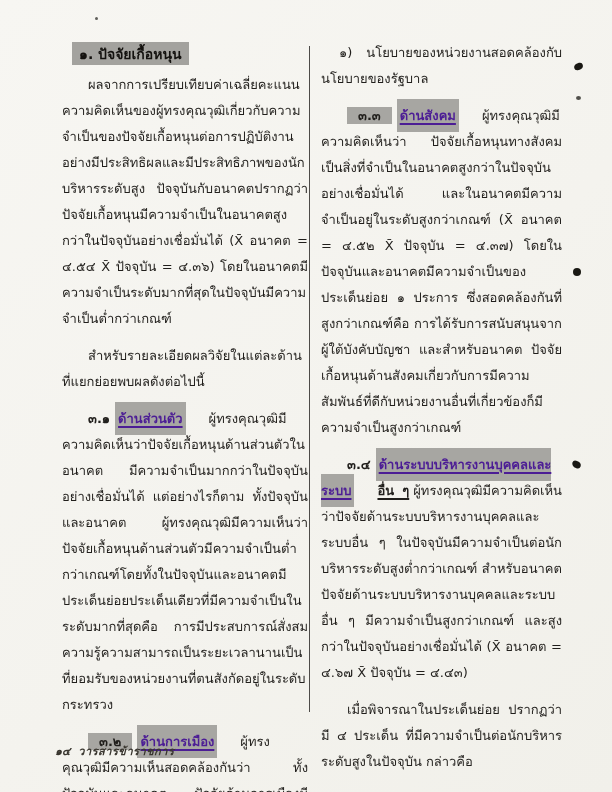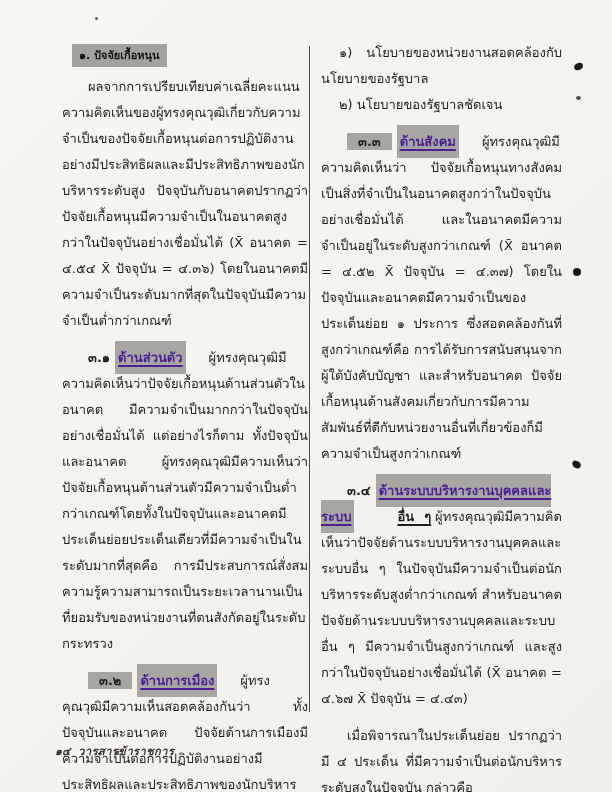--- a/index.html
+++ b/index.html
@@ -29,21 +29,21 @@
     position:absolute;
     left:309px;top:46px;
     width:1px;height:666px;
     background:#4d4b48;
   }
   .main-heading{
     display:inline-block;
     background:#a3a29e;
     color:#14120f;
     font-weight:bold;
-    font-size:11px;
+    font-size:14px;
     line-height:20px;
     padding:2px 7px 1px 7px;
     margin:0 0 7px 10px;
   }
   p{margin:0;}
   .para{margin:0 0 0 0;}
   .para-gap{margin-top:11px;}
   .indent{text-indent:26px;}
   .item-indent{text-indent:18px;}
   .sec-num{
@@ -60,21 +60,20 @@
     text-decoration:underline;
     text-decoration-thickness:1.5px;
     text-underline-offset:3px;
   }
   .sec-title2{
     font-weight:bold;
     margin-right:4px;
     text-decoration:underline;
     text-decoration-thickness:1.5px;
     text-underline-offset:3px;
-    margin-left:20px;
   }
   .footer{
     position:absolute;
     left:55px;top:742px;
     font-size:11px;
     color:#39362f;
   }
   .footer .pagenum{font-weight:bold;font-style:italic;margin-right:8px;}
   .footer .journal{font-style:italic;font-weight:bold;letter-spacing:.5px;}
   .ink-dot{
@@ -96,33 +95,33 @@
 
 <div class="page">
 
   <div class="speck"></div>
 
   <div class="column col-left">
     <span class="main-heading">๑. ปัจจัยเกื้อหนุน</span>
 
     <p class="para indent">ผลจากการเปรียบเทียบค่าเฉลี่ยคะแนนความคิดเห็นของผู้ทรงคุณวุฒิเกี่ยวกับความจำเป็นของปัจจัยเกื้อหนุนต่อการปฏิบัติงานอย่างมีประสิทธิผลและมีประสิทธิภาพของนักบริหารระดับสูง ปัจจุบันกับอนาคตปรากฏว่า ปัจจัยเกื้อหนุนมีความจำเป็นในอนาคตสูงกว่าในปัจจุบันอย่างเชื่อมั่นได้ (X̄ อนาคต = ๔.๕๔ X̄ ปัจจุบัน = ๔.๓๖) โดยในอนาคตมีความจำเป็นระดับมากที่สุดในปัจจุบันมีความจำเป็นต่ำกว่าเกณฑ์</p>
 
+    <p class="para indent para-gap">สำหรับรายละเอียดผลวิจัยในแต่ละด้านที่แยกย่อยพบผลดังต่อไปนี้</p>
 
     <p class="para para-gap"><span class="sec-num" style="margin-left:26px">๓.๑</span><span class="sec-title">ด้านส่วนตัว</span><span>ผู้ทรงคุณวุฒิมีความคิดเห็นว่าปัจจัยเกื้อหนุนด้านส่วนตัวในอนาคต มีความจำเป็นมากกว่าในปัจจุบันอย่างเชื่อมั่นได้ แต่อย่างไรก็ตาม ทั้งปัจจุบันและอนาคต ผู้ทรงคุณวุฒิมีความเห็นว่า ปัจจัยเกื้อหนุนด้านส่วนตัวมีความจำเป็นต่ำกว่าเกณฑ์โดยทั้งในปัจจุบันและอนาคตมีประเด็นย่อยประเด็นเดียวที่มีความจำเป็นในระดับมากที่สุดคือ การมีประสบการณ์สั่งสมความรู้ความสามารถเป็นระยะเวลานานเป็นที่ยอมรับของหน่วยงานที่ตนสังกัดอยู่ในระดับกระทรวง</span></p>
 
     <p class="para para-gap"><span class="sec-num hl" style="margin-left:26px">๓.๒</span><span class="sec-title">ด้านการเมือง</span><span>ผู้ทรงคุณวุฒิมีความเห็นสอดคล้องกันว่า ทั้งปัจจุบันและอนาคต ปัจจัยด้านการเมืองมีความจำเป็นต่อการปฏิบัติงานอย่างมีประสิทธิผลและประสิทธิภาพของนักบริหารระดับสูงในระดับมากที่สุด โดยในอนาคตยิ่งมีความจำเป็นสูงกว่าในปัจจุบันอย่างเชื่อมั่นได้ (X̄ อนาคต = ๔.๖๘ X̄ ปัจจุบัน = ๔.๕๙) ปัจจัย</span></p>
   </div>
 
   <div class="divider"></div>
 
   <div class="column col-right">
 
     <p class="para item-indent">๑) นโยบายของหน่วยงานสอดคล้องกับนโยบายของรัฐบาล</p>
 
-    <p class="para item-indent">๒) นโยบายของรัฐบาลชัดเจน</p>
 
     <p class="para para-gap"><span class="sec-num hl" style="margin-left:26px">๓.๓</span><span class="sec-title">ด้านสังคม</span><span>ผู้ทรงคุณวุฒิมีความคิดเห็นว่า ปัจจัยเกื้อหนุนทางสังคมเป็นสิ่งที่จำเป็นในอนาคตสูงกว่าในปัจจุบันอย่างเชื่อมั่นได้ และในอนาคตมีความจำเป็นอยู่ในระดับสูงกว่าเกณฑ์ (X̄ อนาคต = ๔.๕๒ X̄ ปัจจุบัน = ๔.๓๗) โดยในปัจจุบันและอนาคตมีความจำเป็นของประเด็นย่อย ๑ ประการ ซึ่งสอดคล้องกันที่สูงกว่าเกณฑ์คือ การได้รับการสนับสนุนจากผู้ใต้บังคับบัญชา และสำหรับอนาคต ปัจจัยเกื้อหนุนด้านสังคมเกี่ยวกับการมีความสัมพันธ์ที่ดีกับหน่วยงานอื่นที่เกี่ยวข้องก็มีความจำเป็นสูงกว่าเกณฑ์</span></p>
 
     <p class="para para-gap"><span class="sec-num" style="margin-left:26px">๓.๔</span><span class="sec-title">ด้านระบบบริหารงานบุคคลและระบบ</span><span class="sec-title2">อื่น ๆ</span><span>ผู้ทรงคุณวุฒิมีความคิดเห็นว่าปัจจัยด้านระบบบริหารงานบุคคลและระบบอื่น ๆ ในปัจจุบันมีความจำเป็นต่อนักบริหารระดับสูงต่ำกว่าเกณฑ์ สำหรับอนาคตปัจจัยด้านระบบบริหารงานบุคคลและระบบอื่น ๆ มีความจำเป็นสูงกว่าเกณฑ์ และสูงกว่าในปัจจุบันอย่างเชื่อมั่นได้ (X̄ อนาคต = ๔.๖๗ X̄ ปัจจุบัน = ๔.๔๓)</span></p>
 
     <p class="para indent para-gap">เมื่อพิจารณาในประเด็นย่อย ปรากฏว่า มี ๔ ประเด็น ที่มีความจำเป็นต่อนักบริหารระดับสูงในปัจจุบัน กล่าวคือ</p>
 
   </div>
 
   <div class="footer">

